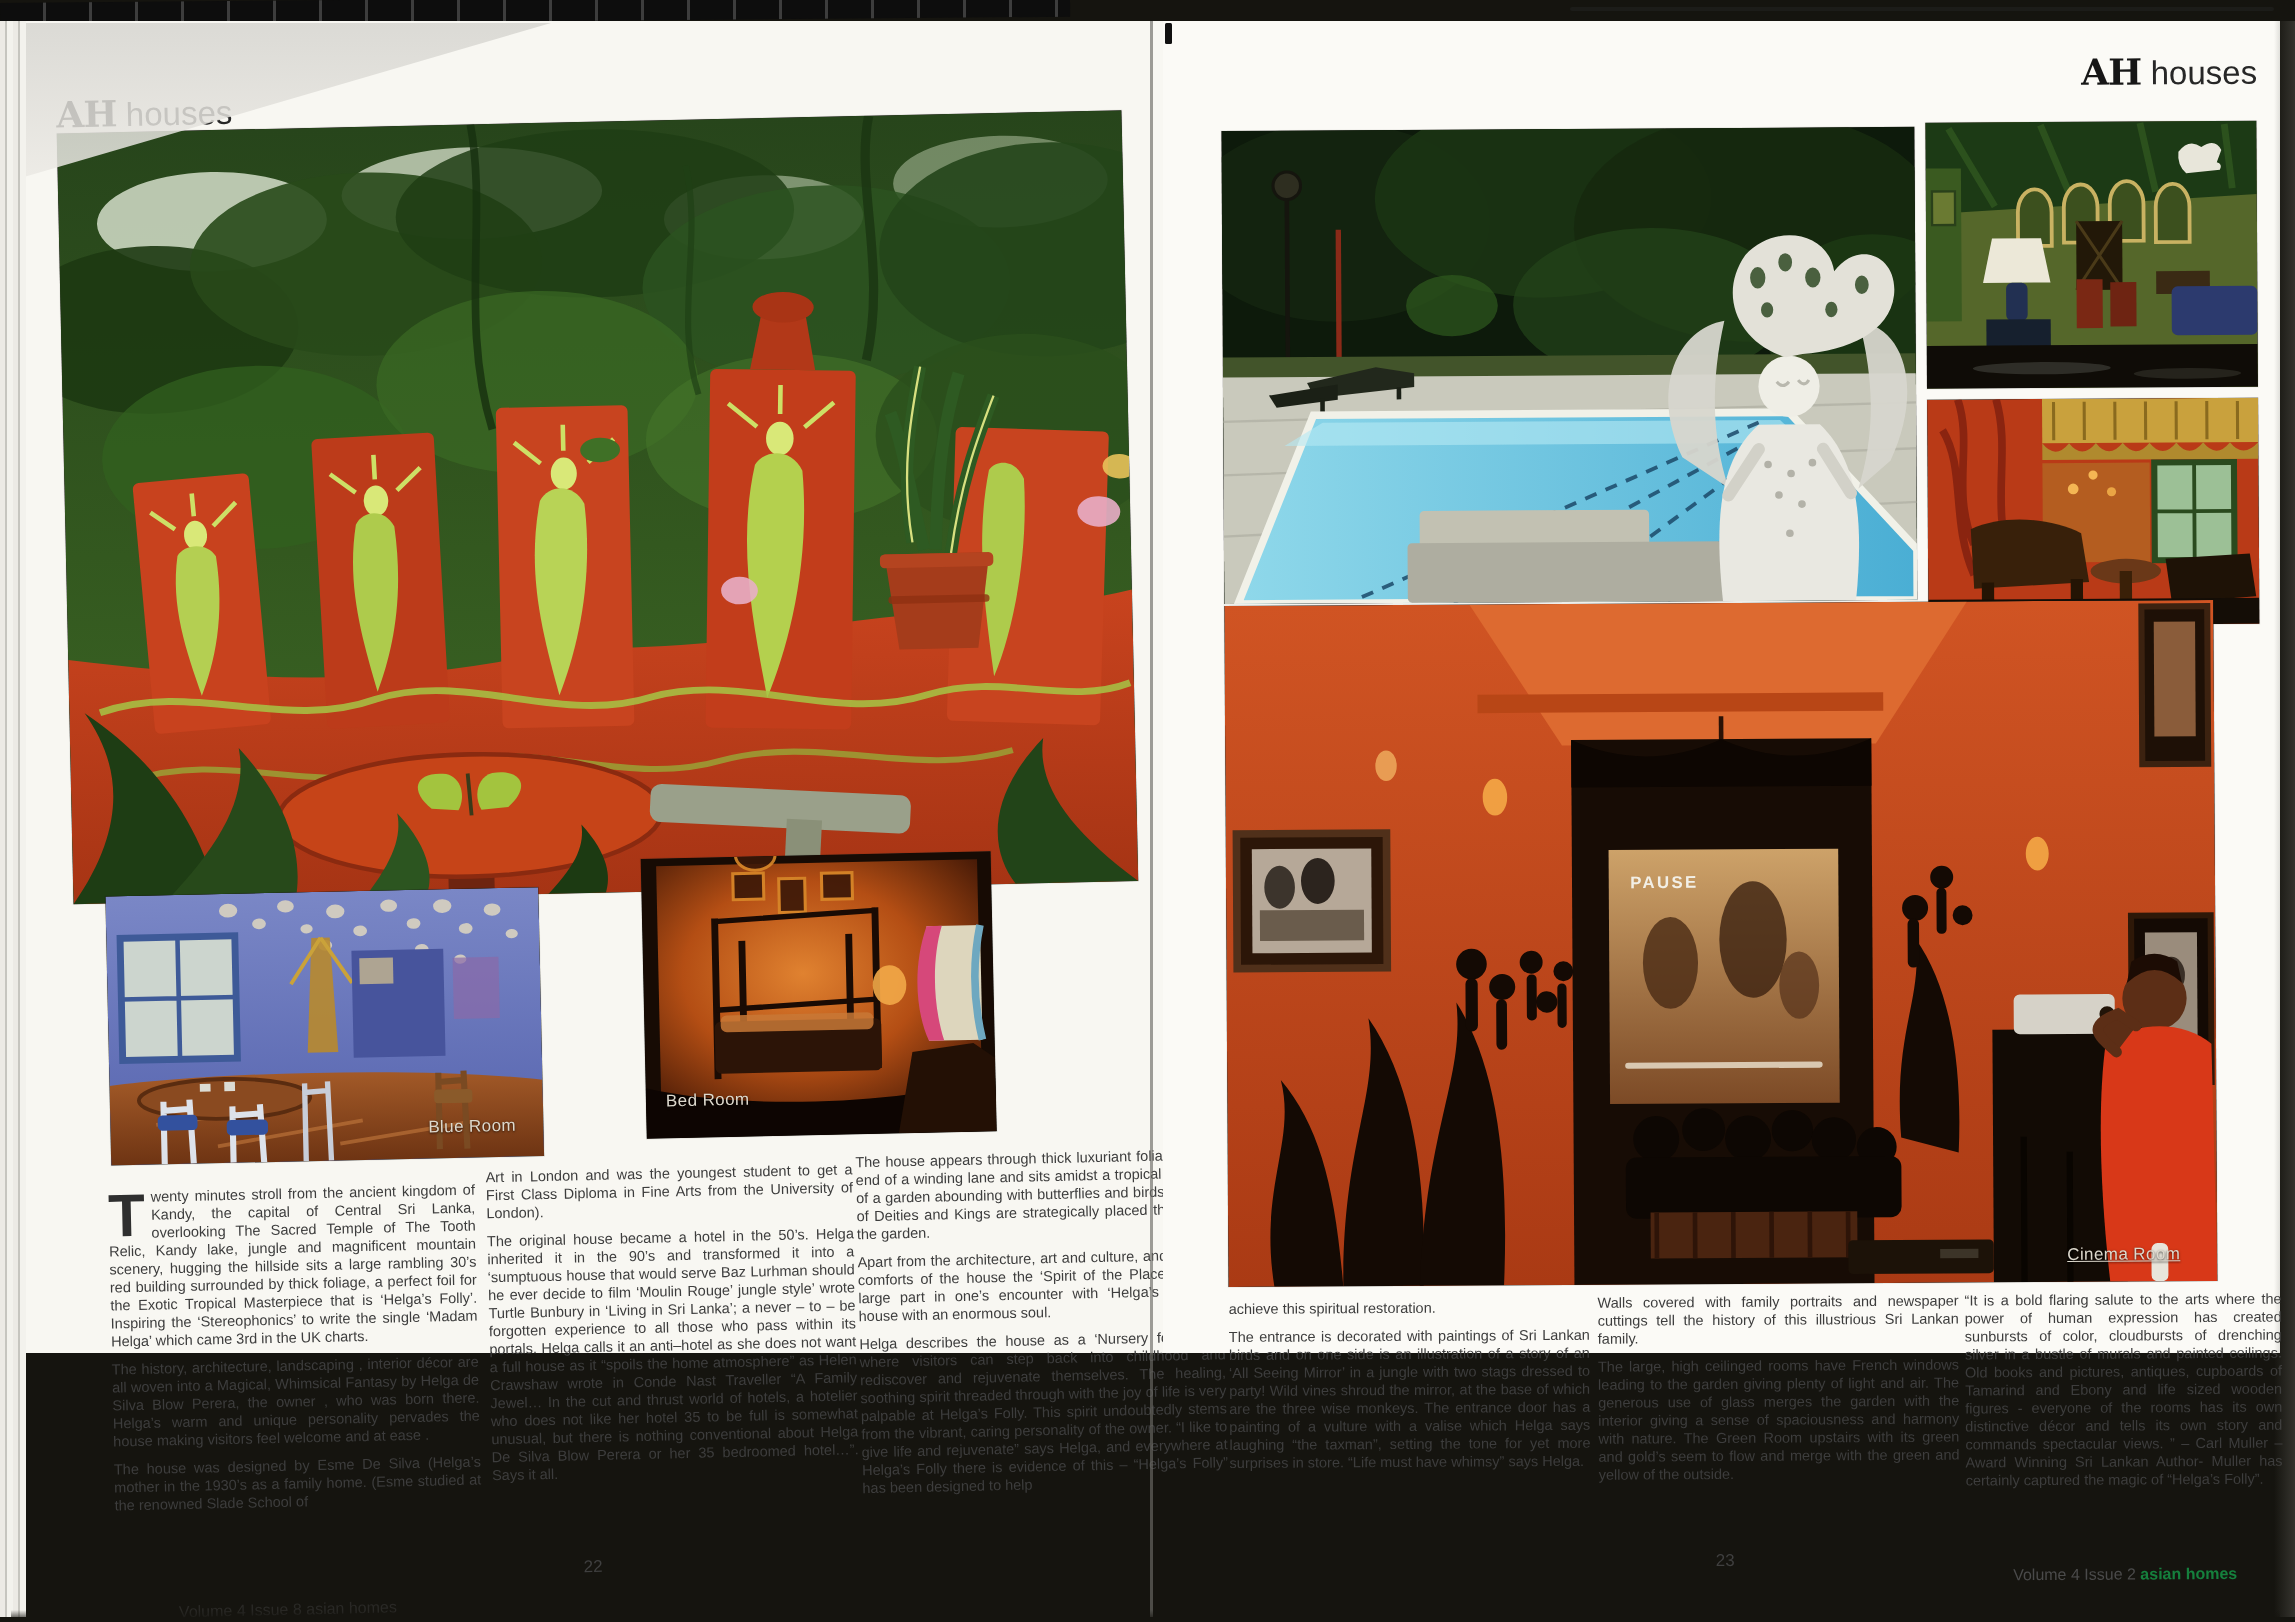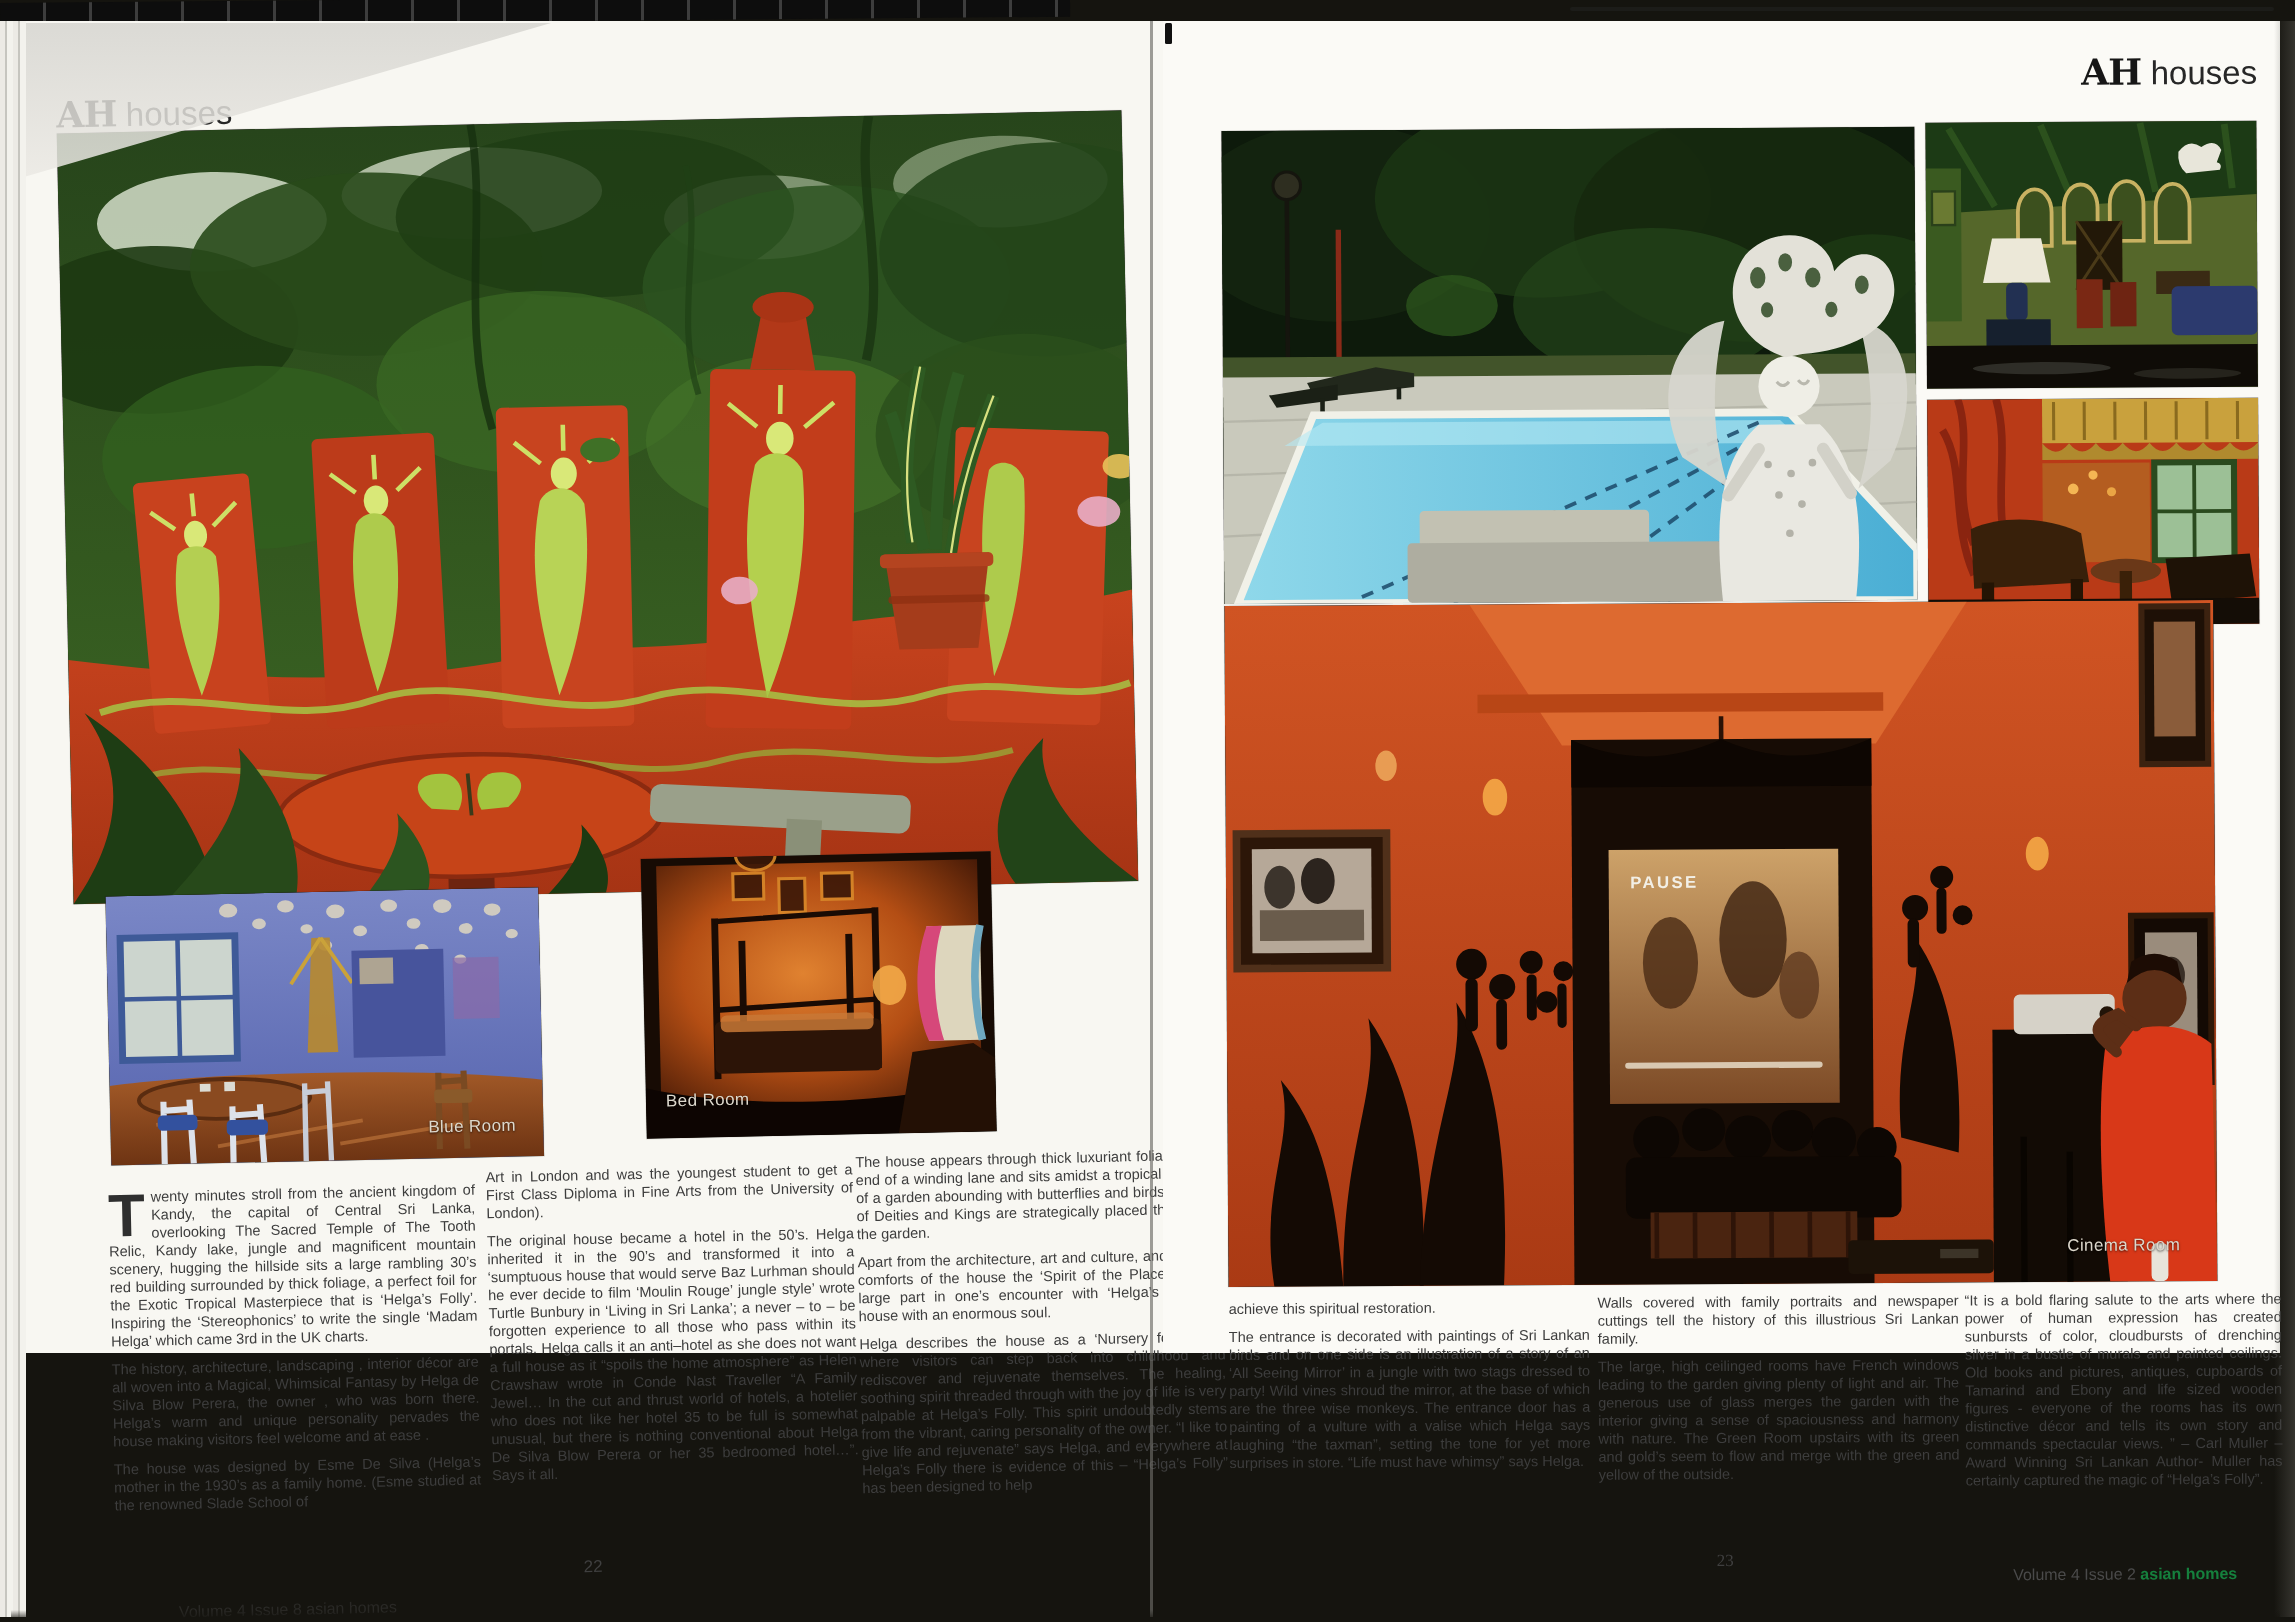--- a/index.html
+++ b/index.html
@@ -510,36 +510,36 @@
           <g>
             <circle cx="1212" cy="520" r="42" fill="#5c2e16"></circle>
             <path d="M1176,500 q36,-34 72,0 l-6,-28 q-30,-20 -60,0 Z" fill="#1c0c04"></path>
             <path d="M1148,578 C1190,548 1252,550 1286,580 L1292,890 L1152,890 C1140,780 1136,660 1148,578 Z" fill="#d83818"></path>
             <path d="M1162,590 C1140,570 1120,556 1164,540 L1188,556" fill="#5c2e16" stroke="#5c2e16" stroke-width="14" stroke-linecap="round"></path>
             <rect x="1206" y="840" width="22" height="50" rx="8" fill="#e8e4da"></rect>
           </g>
           <rect x="810" y="834" width="190" height="44" rx="6" fill="#1c1208"></rect>
           <rect x="930" y="846" width="50" height="12" fill="#3c3428"></rect>
         </svg>
-        <span class="caption" style="right:37px;bottom:26px;">Cinema Room</span>
+        <span class="caption" style="right:37px;bottom:17px;text-decoration:underline;">Cinema Room</span>
       </div>
 
       <div class="col" style="left:61px;top:1276px;width:361px;">
         <p>achieve this spiritual restoration.</p>
         <p>The entrance is decorated with paintings of Sri Lankan birds and on one side is an illustration of a story of an ‘All Seeing Mirror’ in a jungle with two stags dressed to party! Wild vines shroud the mirror, at the base of which are the three wise monkeys. The entrance door has a painting of a vulture with a valise which Helga says laughing “the taxman”, setting the tone for yet more surprises in store. “Life must have whimsy” says Helga.</p>
       </div>
       <div class="col" style="left:430px;top:1272px;width:361px;">
         <p>Walls covered with family portraits and newspaper cuttings tell the history of this illustrious Sri Lankan family.</p>
         <p>The large, high ceilinged rooms have French windows leading to the garden giving plenty of light and air. The generous use of glass merges the garden with the interior giving a sense of spaciousness and harmony with nature. The Green Room upstairs with its green and gold’s seem to flow and merge with the green and yellow of the outside.</p>
       </div>
       <div class="col" style="left:797px;top:1272px;width:317px;">
         <p>“It is a bold flaring salute to the arts where the power of human expression has created sunbursts of color, cloudbursts of drenching silver in a bustle of murals and painted ceilings. Old books and pictures, antiques, cupboards of Tamarind and Ebony and life sized wooden figures - everyone of the rooms has its own distinctive décor and tells its own story and commands spectacular views. ” – Carl Muller – Award Winning Sri Lankan Author- Muller has certainly captured the magic of “Helga’s Folly”.</p>
       </div>
 
-      <div class="pagenum" style="left:510px;top:1530px;font-family:Liberation Serif, serif;">23</div>
+      <div class="pagenum" style="left:510px;top:1530px;">23</div>
       <div class="footer" style="right:49px;top:1547px;">
         <span>Volume 4 Issue 2</span>
         <span class="brand-i">asian homes</span>
       </div>
     </div>
   </div>
 
   <div class="gray-wedge"></div>
   <div class="page-stack"></div>
   <div class="spine-line"></div>

